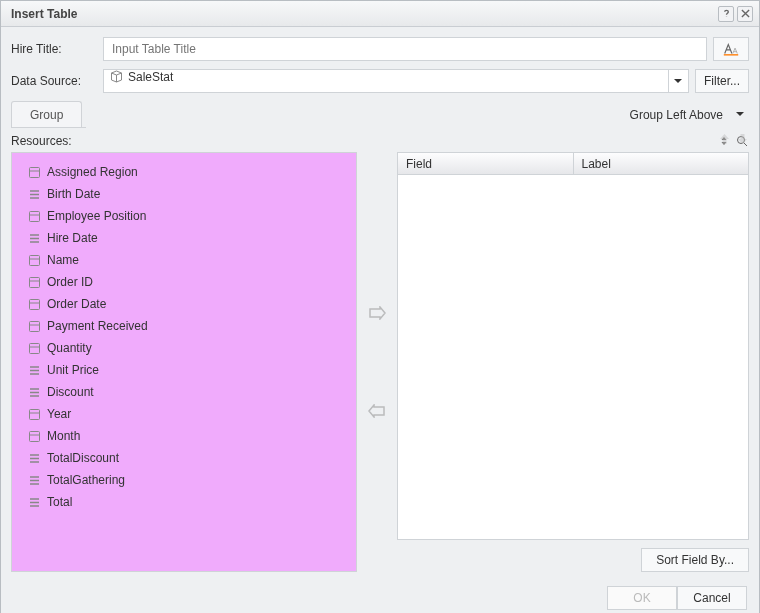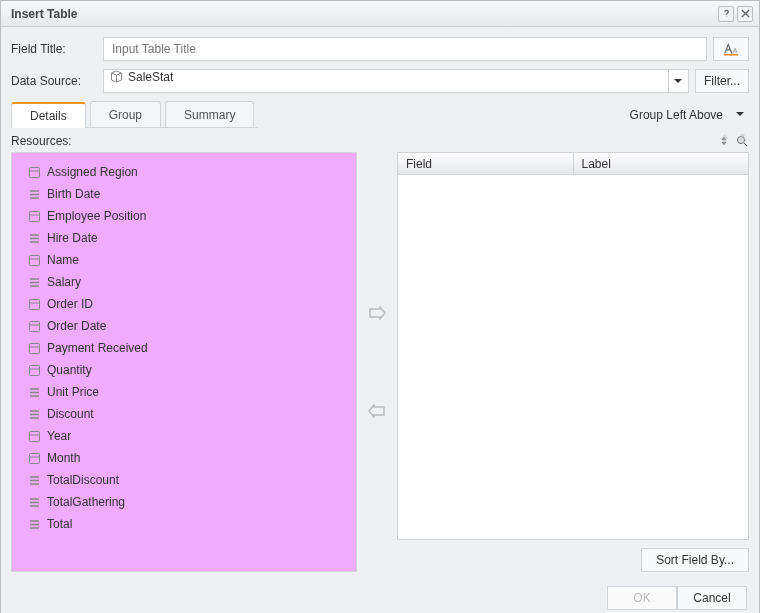--- a/index.html
+++ b/index.html
@@ -216,21 +216,21 @@
     </span>
     <span class="tb-btn">
       <svg viewBox="0 0 10 10">
           <path d="M1 1 L9 9 M9 1 L1 9"></path>
         </svg>
     </span>
   </div>
 
   <div class="content">
     <div class="row">
-      <div class="row-label">Field Title:</div>
+      <div class="row-label">Hire Title:</div>
       <input class="text-input" type="text" placeholder="Input Table Title" style="">
       <div class="font-btn">
         <svg viewBox="0 0 20 14">
             <path d="M3 12 L7 2 L11 12 M4.5 8 L9.5 8" stroke="#666" stroke-width="1.3" fill="none"></path>
             <path d="M12 12 L14.5 6 L17 12 M13 10 L16 10" stroke="#aaa" stroke-width="1" fill="none"></path>
             <path d="M2 13.5 L18 13.5" stroke="#ff7a00" stroke-width="1.5"></path>
           </svg>
       </div>
     </div>
 
@@ -247,23 +247,21 @@
             </svg>
         </span>
       </div>
       <div class="filter-btn">
         <span>Filter...</span>
       </div>
     </div>
 
     <div class="tabs-row">
       <div class="tabs" id="tabs-container">
-          <div class="tab active">Details</div>
           <div class="tab">Group</div>
-          <div class="tab">Summary</div>
         </div>
       <div class="tabs-right">
         <span class="gla">Group Left Above</span>
         <span class="gla-dd">
           <svg width="8" height="5" viewBox="0 0 8 5">
               <path d="M0 0 L4 4 L8 0 Z" fill="#333"></path>
             </svg>
         </span>
       </div>
     </div>
@@ -317,26 +315,20 @@
             </div>
             <div class="tree-item">
               <svg class="ticon" viewBox="0 0 13 13">
                 <rect x="1.5" y="1.5" width="10" height="10" rx="1" stroke="#888" fill="none"></rect>
                 <path d="M1.5 5 L11.5 5" stroke="#888"></path>
               </svg>
               <span>Name</span>
             </div>
             <div class="tree-item">
               <svg class="ticon" viewBox="0 0 13 13">
-                <path d="M2 3 L11 3 M2 6.5 L11 6.5 M2 10 L11 10" stroke="#888" stroke-width="1.3"></path>
-              </svg>
-              <span>Salary</span>
-            </div>
-            <div class="tree-item">
-              <svg class="ticon" viewBox="0 0 13 13">
                 <rect x="1.5" y="1.5" width="10" height="10" rx="1" stroke="#888" fill="none"></rect>
                 <path d="M1.5 5 L11.5 5" stroke="#888"></path>
               </svg>
               <span>Order ID</span>
             </div>
             <div class="tree-item">
               <svg class="ticon" viewBox="0 0 13 13">
                 <rect x="1.5" y="1.5" width="10" height="10" rx="1" stroke="#888" fill="none"></rect>
                 <path d="M1.5 5 L11.5 5" stroke="#888"></path>
               </svg>

